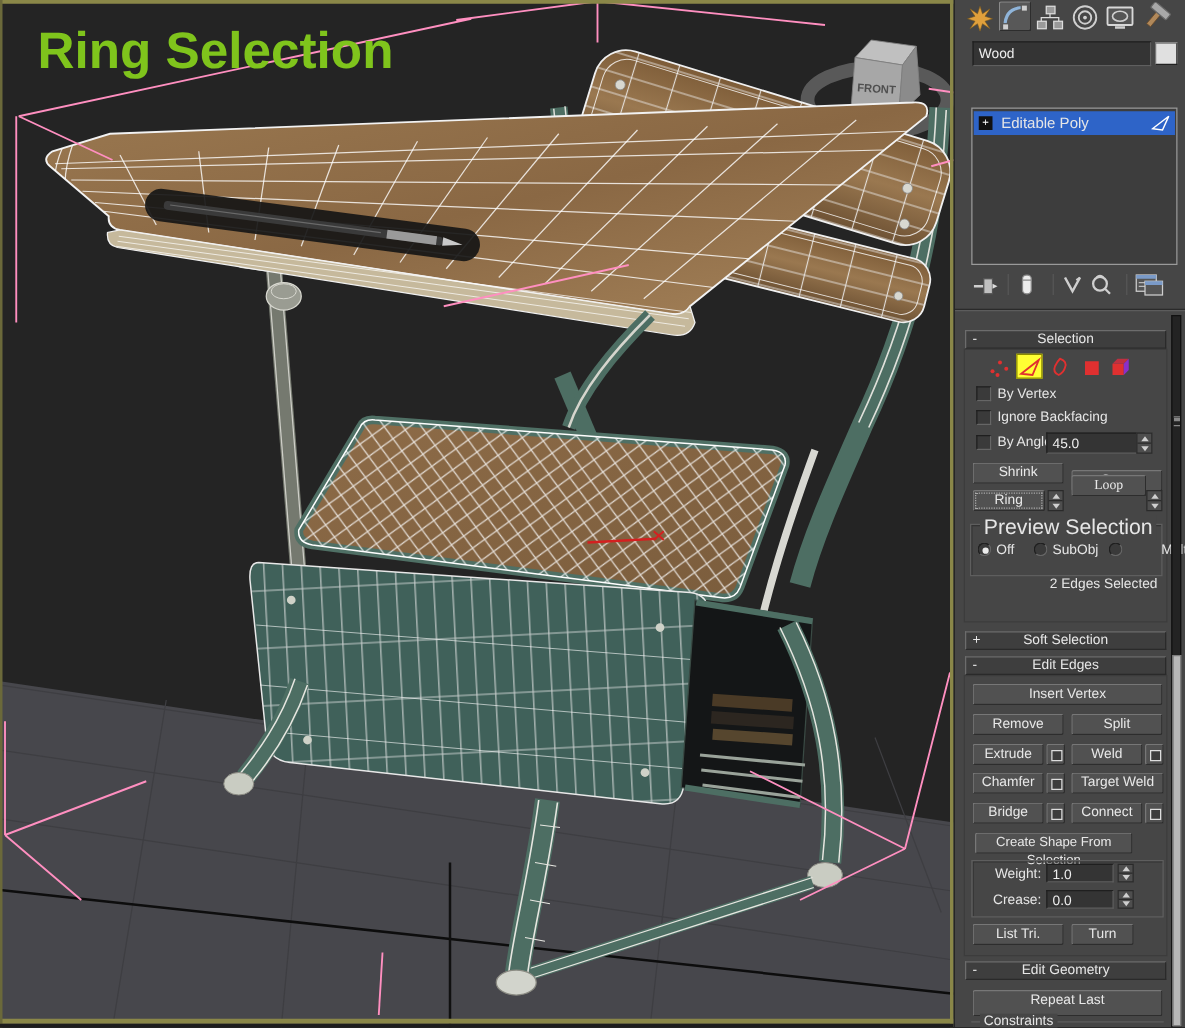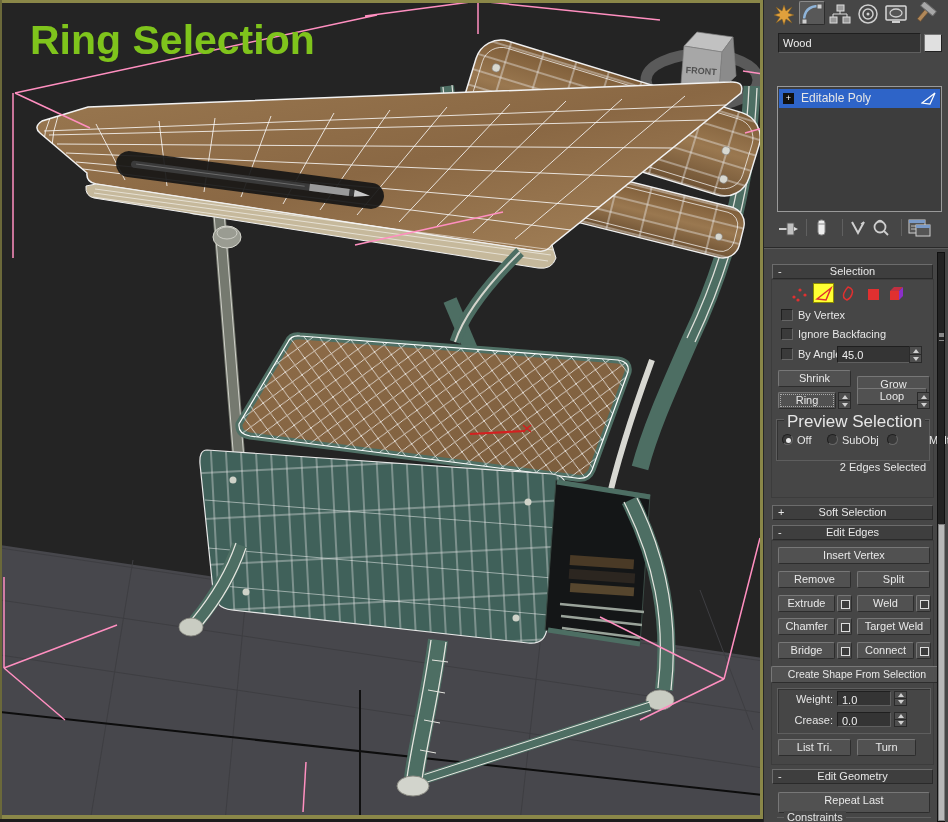--- a/index.html
+++ b/index.html
@@ -392,21 +392,21 @@
     <div class="abs btn" style="left:93px;top:376px;width:73px;height:17px;">
         <span class="in">Grow</span>
       </div>
     <div class="abs btn dotted" style="left:14px;top:392px;width:58px;height:17px;">
         <span class="in">Ring</span>
       </div>
     <div class="abs spin" style="left:74px;top:392px;width:13px;height:17px;">
         <div class="u"></div>
         <div class="d"></div>
       </div>
-    <div class="abs btn" style="left:93px;top:388px;width:70px;height:17px;">
+    <div class="abs btn" style="left:93px;top:380px;width:60px;height:17px;font-family:Liberation Serif, serif;">
         <span class="in">Loop</span>
       </div>
     <div class="abs spin" style="left:153px;top:392px;width:13px;height:17px;">
         <div class="u"></div>
         <div class="d"></div>
       </div>
 
     <div class="abs gbox" style="left:12px;top:419px;width:154px;height:42px;"></div>
     <span class="gbox-label" style="left:20px;top:412px;">Preview Selection</span>
     <div class="abs radio on" style="left:18px;top:434px;"></div>
@@ -454,42 +454,42 @@
         <span class="in">Target Weld</span>
       </div>
     <div class="abs btn" style="left:14px;top:642px;width:57px;height:17px;">
         <span class="in">Bridge</span>
       </div>
     <div class="abs sqbtn" style="left:73px;top:642px;width:15px;height:17px;"></div>
     <div class="abs btn" style="left:93px;top:642px;width:57px;height:17px;">
         <span class="in">Connect</span>
       </div>
     <div class="abs sqbtn" style="left:152px;top:642px;width:15px;height:17px;"></div>
-    <div class="abs btn" style="left:7px;top:666px;width:172px;height:17px;font-size:10.5px;">
+    <div class="abs btn" style="left:16px;top:666px;width:126px;height:17px;font-size:10.5px;">
         <span class="in">Create Shape From Selection</span>
       </div>
 
     <div class="abs gbox" style="left:13px;top:688px;width:154px;height:46px;"></div>
     <span class="abs lbl" style="left:13px;top:693px;width:56px;text-align:right;">Weight:</span>
     <div class="abs field" style="left:73px;top:691px;width:54px;height:15px;"><span style="line-height:12px;">1.0</span></div>
     <div class="abs spin" style="left:130px;top:691px;width:13px;height:15px;">
         <div class="u"></div>
         <div class="d"></div>
       </div>
     <span class="abs lbl" style="left:13px;top:714px;width:56px;text-align:right;">Crease:</span>
     <div class="abs field" style="left:73px;top:712px;width:54px;height:15px;"><span style="line-height:12px;">0.0</span></div>
     <div class="abs spin" style="left:130px;top:712px;width:13px;height:15px;">
         <div class="u"></div>
         <div class="d"></div>
       </div>
 
     <div class="abs btn" style="left:14px;top:739px;width:73px;height:17px;">
         <span class="in">List Tri.</span>
       </div>
-    <div class="abs btn" style="left:93px;top:739px;width:59px;height:17px;text-align:center;">
+    <div class="abs btn" style="left:93px;top:739px;width:50px;height:17px;text-align:center;">
         <span class="in">Turn</span>
       </div>
 
     <div class="abs rhead" style="left:8px;top:769px;width:161px;height:15px;">
       <span class="pm">-</span>
       <span>Edit Geometry</span>
     </div>
     <div class="abs btn" style="left:14px;top:792px;width:152px;height:21px;">
         <span class="in">Repeat Last</span>
       </div>

